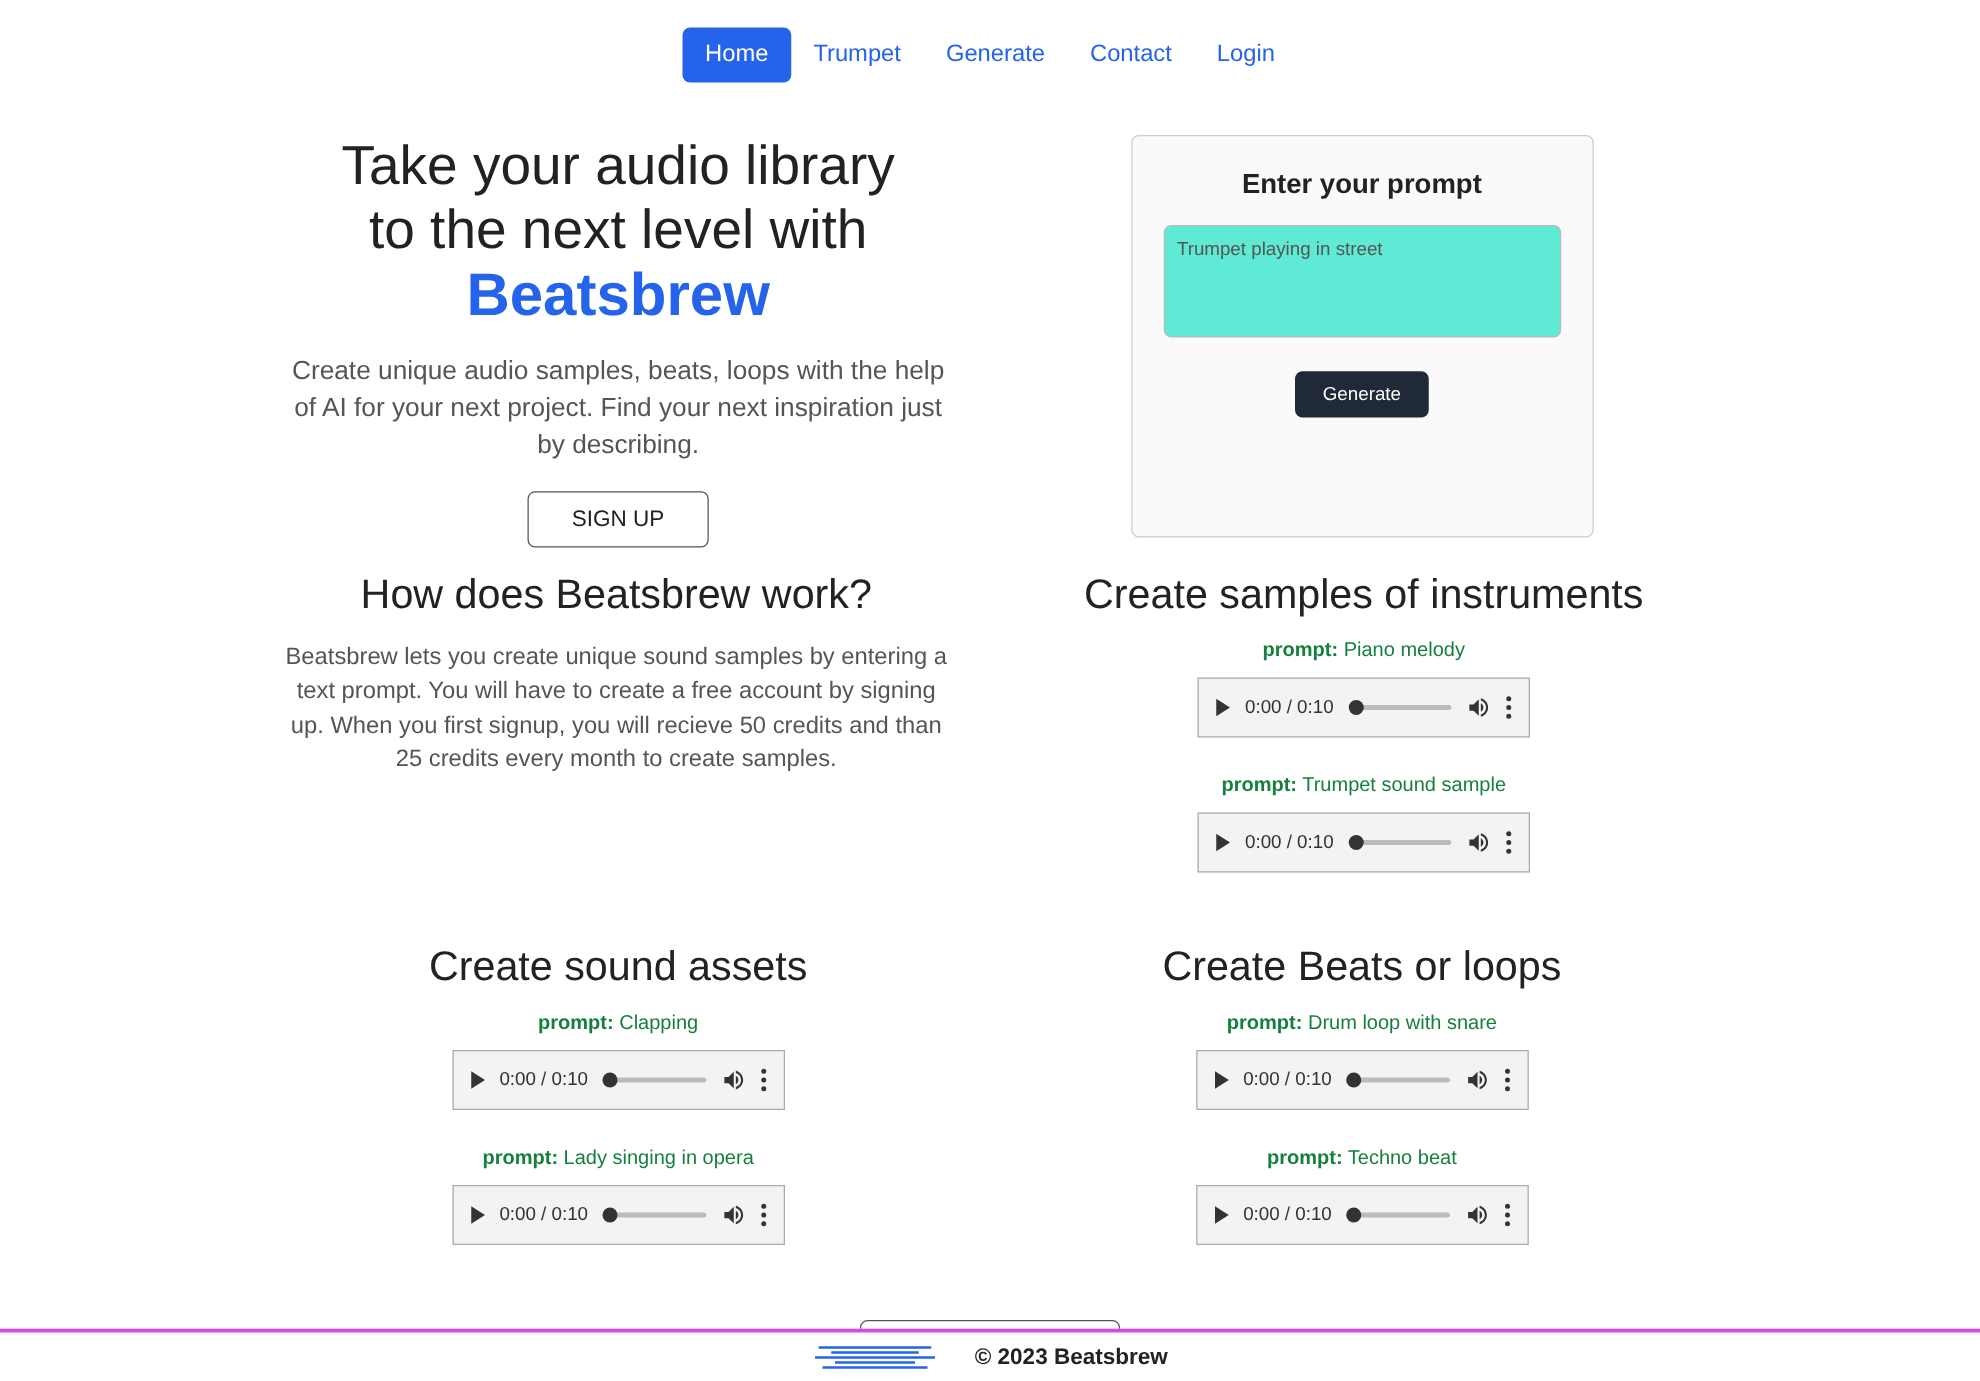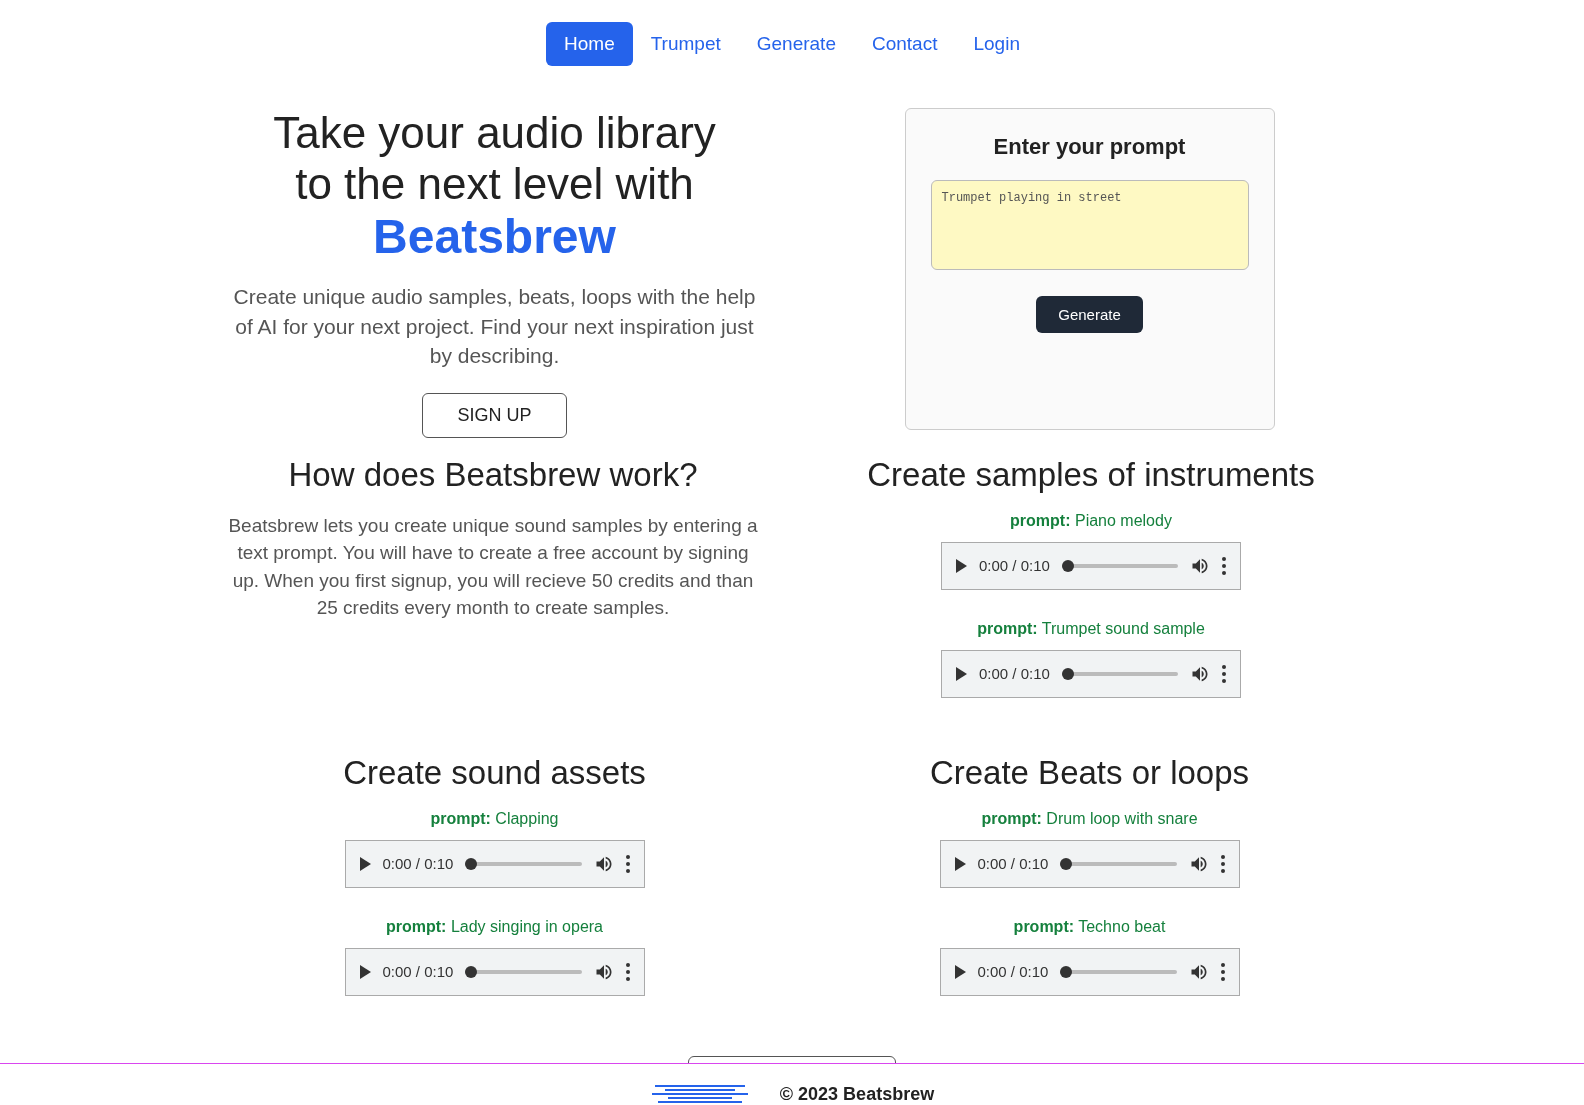--- a/index.html
+++ b/index.html
@@ -95,25 +95,25 @@
       font-weight: 700;
       color: #222;
       margin-bottom: 20px;
     }
     .prompt-input {
       width: 100%;
       height: 90px;
       border: 1px solid #bbb;
       border-radius: 6px;
       padding: 10px;
-      font-size: 12px;
+      font-size: 15px;
       color: #555;
       resize: none;
-      background: #fef9c3;
-      font-family: Liberation Mono, monospace;
+      background: #5eead4;
+      font-family: Liberation Sans, sans-serif;
     }
     .generate-btn {
       margin-top: 22px;
       padding: 10px 22px;
       background: #1f2937;
       color: #fff;
       border: none;
       border-radius: 6px;
       font-size: 15px;
       cursor: pointer;
@@ -144,21 +144,21 @@
     }
     .prompt-label {
       font-size: 16px;
       color: #15803d;
       margin-bottom: 12px;
     }
     .prompt-label strong {
       font-weight: 700;
     }
     .audio-player {
-      width: 300px;
+      width: 266px;
       height: 48px;
       border: 1px solid #aaa;
       background: #f1f3f4;
       margin: 0 auto;
       display: flex;
       align-items: center;
       padding: 0 14px;
       gap: 12px;
     }
     .play-icon {
@@ -233,23 +233,23 @@
       font-size: 18px;
       color: #222;
       cursor: pointer;
     }
     .footer {
       position: absolute;
       bottom: 0;
       left: 0;
       right: 0;
       height: 42px;
-      border-top: 1px solid #d946ef;
-      display: flex;
-      align-items: flex-end;
+      border-top: 3px solid #d946ef;
+      display: flex;
+      align-items: center;
       justify-content: center;
       gap: 30px;
       background: #fff;
     }
     .footer-logo {
       width: 100px;
       height: 22px;
     }
     .footer-text {
       font-size: 18px;

